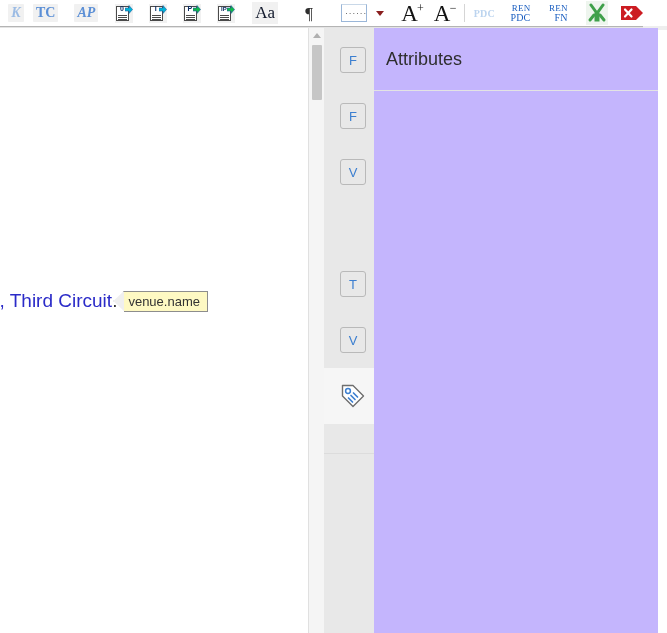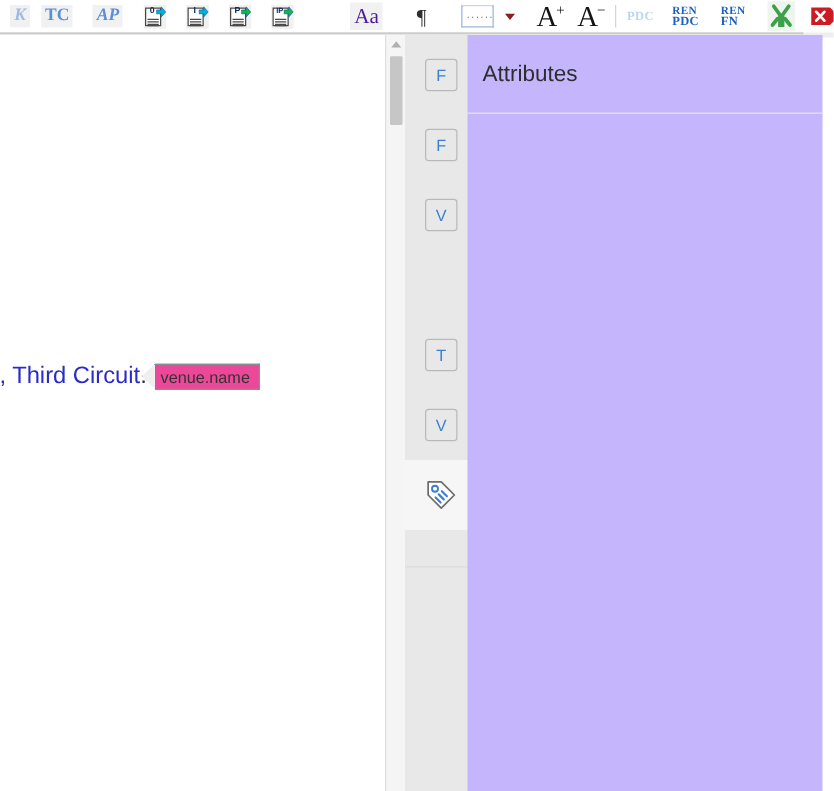--- a/index.html
+++ b/index.html
@@ -64,25 +64,24 @@
     padding: 2px 3px;
     border-radius: 1px;
   }
   .glyph.noitalic { font-style: normal; }
   .glyph.faint { color: #9bbbe4; }
 
   .glyph-aa {
     font-family: "Liberation Serif", serif;
     font-style: normal;
     font-weight: normal;
-    color: #4c1d95;
+    color: #0f172a;
     font-size: 17px;
     background: #f1f1f1;
     padding: 1px 3px;
-    margin-left: 28px;
   }
   .glyph-pilcrow {
     font-family: "Liberation Serif", serif;
     color: #2e2e2e;
     font-size: 17px;
     line-height: 1;
   }
   .glyph-bigA {
     font-family: "Liberation Serif", serif;
     color: #141414;
@@ -99,25 +98,25 @@
   .glyph-bigA sup { top: 0px; }
   .glyph-pdc {
     font-family: "Liberation Serif", serif;
     font-weight: bold;
     font-size: 10px;
     color: #bcd4ef;
     letter-spacing: .3px;
   }
   .glyph-ren {
     font-family: "Liberation Serif", serif;
-    font-weight: bold;
+    font-weight: normal;
     font-size: 10px;
     color: #1c5fc0;
     line-height: 9px;
-    text-align: left;
+    text-align: right;
     letter-spacing: .2px;
   }
   .glyph-ren .top { display: block; font-size: 9px; }
 
   
   .docicon {
     width: 18px; height: 19px;
     position: relative;
     background: #f1f1f1;
   }
@@ -225,21 +224,21 @@
     color: #2b2bc8;
     line-height: 22px;
   }
   .doc-text .period { color: #333333; }
   .tag-chip {
     margin-left: 7px;
     position: relative;
     height: 21px;
     display: inline-flex;
     align-items: center;
-    background: #ec4899;
+    background: #fef9c3;
     border: 1px solid #8d8d8d;
     border-left: none;
     padding: 0 7px 0 4px;
     box-sizing: border-box;
     font-family: "Liberation Sans", sans-serif;
     font-size: 13px;
     color: #333333;
   }
   .tag-chip::before {
     content: "";

